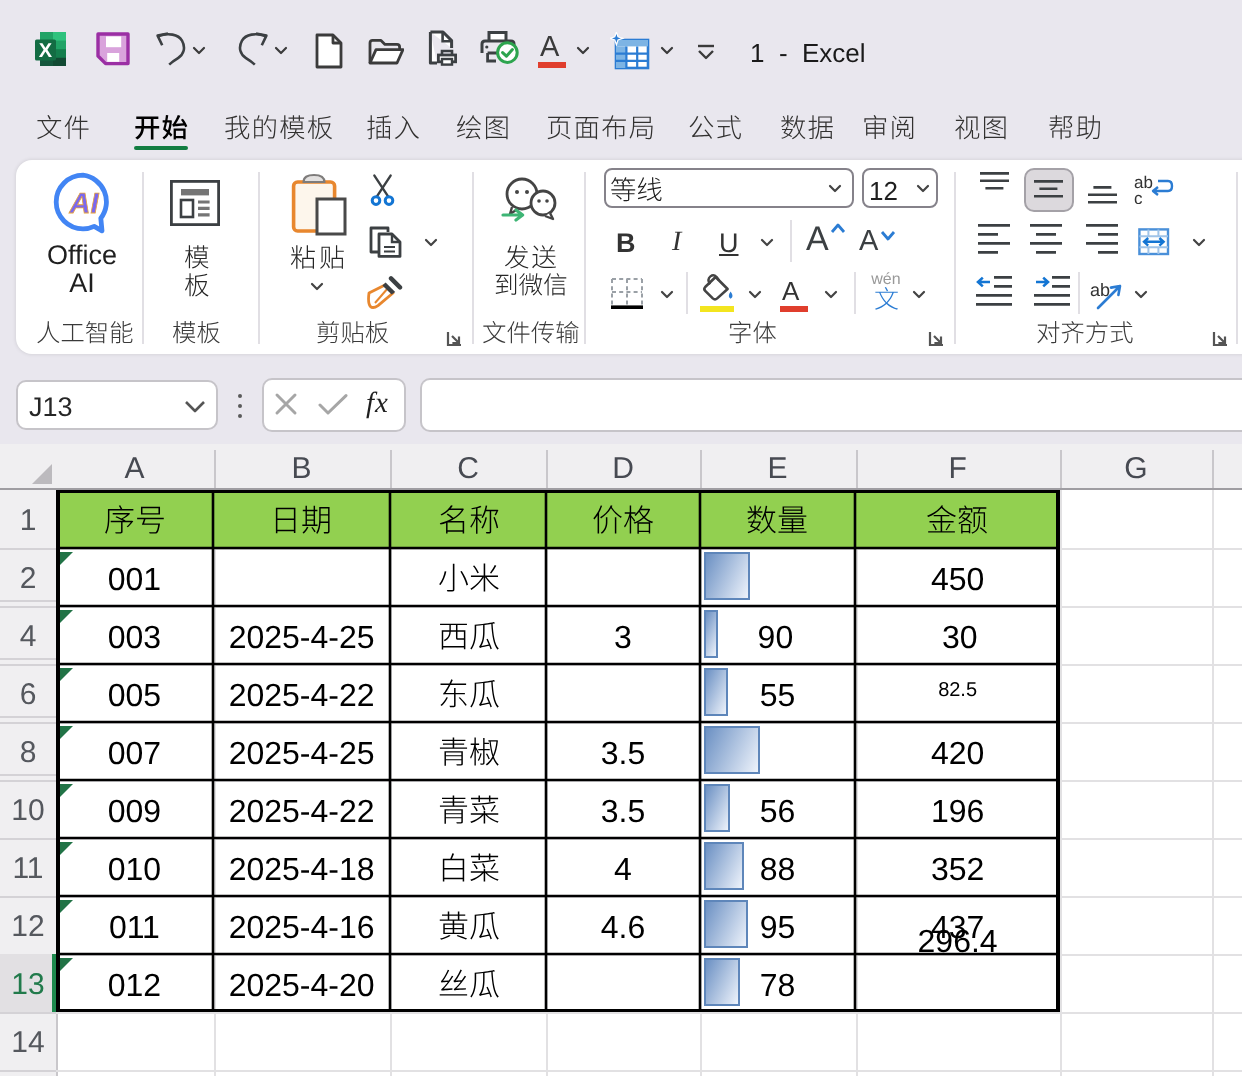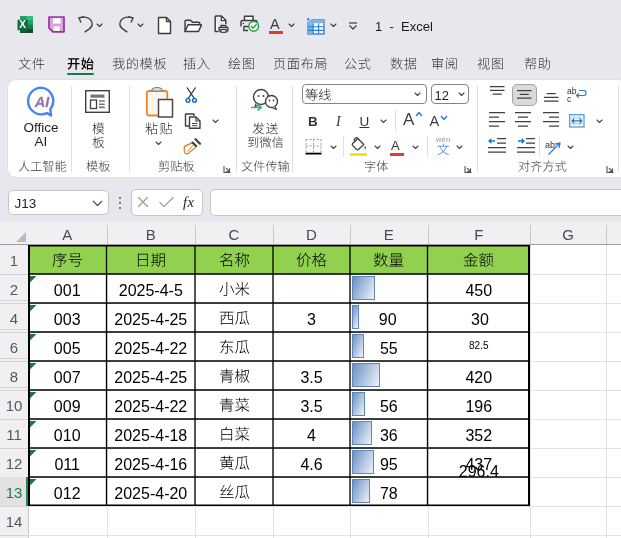--- a/index.html
+++ b/index.html
@@ -526,21 +526,20 @@
     </svg>
     <svg style="position:absolute;left:373.2px;top:251.5px;overflow:visible" width="31.0" height="15.5" viewBox="0 0 200.0 100" fill="#000">
       <use href="#g18" x="0.0"></use>
       <use href="#g54" x="100.0"></use>
     </svg>
     <svg style="position:absolute;left:463.2px;top:251.5px;overflow:visible" width="31.0" height="15.5" viewBox="0 0 200.0 100" fill="#000">
       <use href="#g55" x="0.0"></use>
       <use href="#g56" x="100.0"></use>
     </svg>
     <div style="position:absolute;left:-32.8px;top:282.5px;width:200px;text-align:center;font-family:'Liberation Sans',sans-serif;font-size:16px;font-weight:400;color:#000;line-height:1">001</div>
-    <div style="position:absolute;left:50.8px;top:282.5px;width:200px;text-align:center;font-family:'Liberation Sans',sans-serif;font-size:16px;font-weight:400;color:#000;line-height:1">2025-4-5</div>
     <svg style="position:absolute;left:218.5px;top:280.5px;overflow:visible" width="31.0" height="15.5" viewBox="0 0 200.0 100" fill="#000">
       <use href="#g57" x="0.0"></use>
       <use href="#g58" x="100.0"></use>
     </svg>
     <div style="position:absolute;left:351.5px;top:276px;width:23.3px;height:24px;background:linear-gradient(115deg,#6b90c3,#eef3fb);border:1px solid #5e86ba;box-sizing:border-box"></div>
     <div style="position:absolute;left:378.8px;top:282.5px;width:200px;text-align:center;font-family:'Liberation Sans',sans-serif;font-size:16px;font-weight:400;color:#000;line-height:1">450</div>
     <svg style="position:absolute;left:29.5px;top:275.5px;" width="7" height="7" viewBox="0 0 7 7">
       <path d="M0 0 L6.5 0 L0 6.5 Z" fill="#217346"></path>
     </svg>
     <div style="position:absolute;left:-32.8px;top:311.5px;width:200px;text-align:center;font-family:'Liberation Sans',sans-serif;font-size:16px;font-weight:400;color:#000;line-height:1">003</div>
@@ -594,21 +593,21 @@
       <path d="M0 0 L6.5 0 L0 6.5 Z" fill="#217346"></path>
     </svg>
     <div style="position:absolute;left:-32.8px;top:427.5px;width:200px;text-align:center;font-family:'Liberation Sans',sans-serif;font-size:16px;font-weight:400;color:#000;line-height:1">010</div>
     <div style="position:absolute;left:50.8px;top:427.5px;width:200px;text-align:center;font-family:'Liberation Sans',sans-serif;font-size:16px;font-weight:400;color:#000;line-height:1">2025-4-18</div>
     <svg style="position:absolute;left:218.5px;top:425.5px;overflow:visible" width="31.0" height="15.5" viewBox="0 0 200.0 100" fill="#000">
       <use href="#g65" x="0.0"></use>
       <use href="#g64" x="100.0"></use>
     </svg>
     <div style="position:absolute;left:211.5px;top:427.5px;width:200px;text-align:center;font-family:'Liberation Sans',sans-serif;font-size:16px;font-weight:400;color:#000;line-height:1">4</div>
     <div style="position:absolute;left:351.5px;top:421px;width:20.5px;height:24px;background:linear-gradient(115deg,#6b90c3,#eef3fb);border:1px solid #5e86ba;box-sizing:border-box"></div>
-    <div style="position:absolute;left:288.8px;top:427.5px;width:200px;text-align:center;font-family:'Liberation Sans',sans-serif;font-size:16px;font-weight:400;color:#000;line-height:1">36</div>
+    <div style="position:absolute;left:288.8px;top:427.5px;width:200px;text-align:center;font-family:'Liberation Sans',sans-serif;font-size:16px;font-weight:400;color:#000;line-height:1">88</div>
     <div style="position:absolute;left:378.8px;top:427.5px;width:200px;text-align:center;font-family:'Liberation Sans',sans-serif;font-size:16px;font-weight:400;color:#000;line-height:1">352</div>
     <svg style="position:absolute;left:29.5px;top:420.5px;" width="7" height="7" viewBox="0 0 7 7">
       <path d="M0 0 L6.5 0 L0 6.5 Z" fill="#217346"></path>
     </svg>
     <div style="position:absolute;left:-32.8px;top:456.5px;width:200px;text-align:center;font-family:'Liberation Sans',sans-serif;font-size:16px;font-weight:400;color:#000;line-height:1">011</div>
     <div style="position:absolute;left:50.8px;top:456.5px;width:200px;text-align:center;font-family:'Liberation Sans',sans-serif;font-size:16px;font-weight:400;color:#000;line-height:1">2025-4-16</div>
     <svg style="position:absolute;left:218.5px;top:454.5px;overflow:visible" width="31.0" height="15.5" viewBox="0 0 200.0 100" fill="#000">
       <use href="#g66" x="0.0"></use>
       <use href="#g60" x="100.0"></use>
     </svg>

